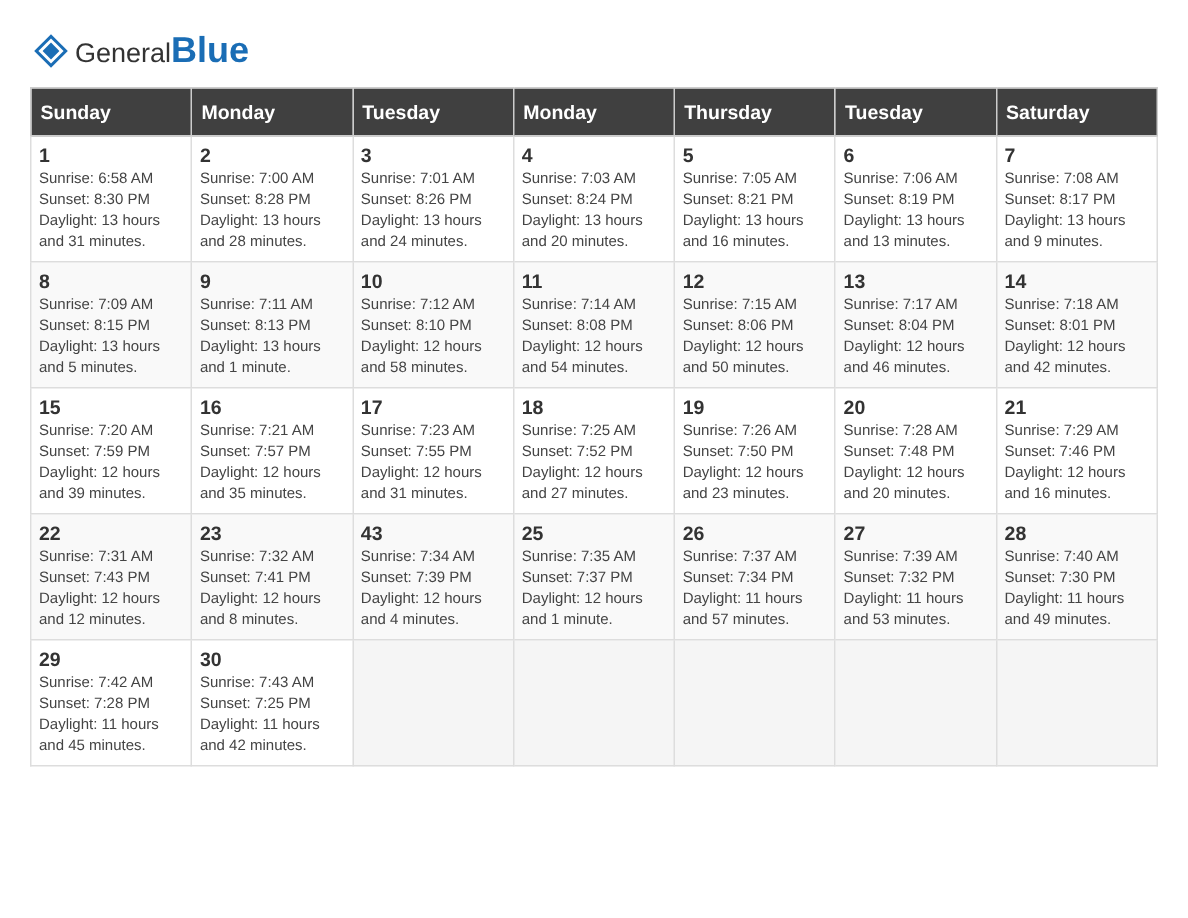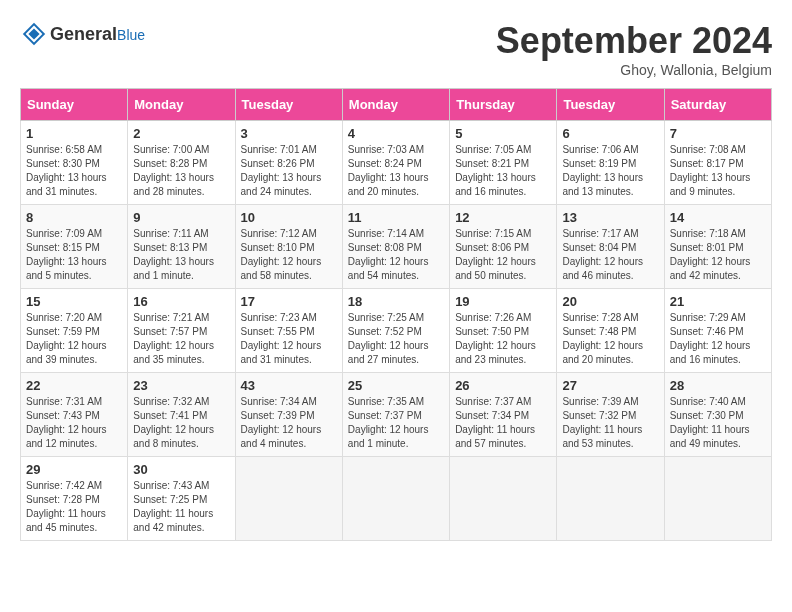--- a/index.html
+++ b/index.html
@@ -15,26 +15,26 @@
       justify-content: space-between;
       align-items: flex-start;
       margin-bottom: 10px;
     }
     .logo {
       display: flex;
       align-items: center;
     }
     .logo-text-general {
       font-size: 18px;
+      font-weight: normal;
+      color: #333;
+    }
+    .logo-text-blue {
+      font-size: 24px;
       font-weight: bold;
-      color: #333;
-    }
-    .logo-text-blue {
-      font-size: 14px;
-      font-weight: normal;
       color: #1a6db5;
     }
     .logo-icon {
       width: 28px;
       height: 28px;
       margin-right: 2px;
     }
     .title-block {
       text-align: right;
     }
@@ -46,21 +46,21 @@
     .location {
       font-size: 14px;
       color: #555;
     }
     table {
       width: 100%;
       border-collapse: collapse;
       table-layout: fixed;
     }
     thead tr th {
-      background-color: #ec4899;
+      background-color: #404040;
       color: #fff;
       font-size: 13px;
       font-weight: bold;
       padding: 8px 6px;
       text-align: left;
       border: 1px solid #ccc;
     }
     tbody tr td {
       vertical-align: top;
       padding: 5px 5px;
@@ -95,24 +95,20 @@
   <div class="logo">
     <svg class="logo-icon" viewBox="0 0 40 40">
       <polygon points="20,4 36,20 20,36 4,20" fill="#1a6db5"></polygon>
       <polygon points="20,8 32,20 20,32 8,20" fill="#fff"></polygon>
       <polygon points="20,12 28,20 20,28 12,20" fill="#1a6db5"></polygon>
     </svg>
     <div>
       <span class="logo-text-general">General</span><span class="logo-text-blue">Blue</span>
     </div>
   </div>
-  <div class="title-block">
-    <div class="month-title">September 2024</div>
-    <div class="location">Ghoy, Wallonia, Belgium</div>
-  </div>
 </div>
 
 <table>
   <thead>
     <tr>
     <th>Sunday</th>
         <th>Monday</th>
         <th>Tuesday</th>
         <th>Monday</th>
         <th>Thursday</th>

